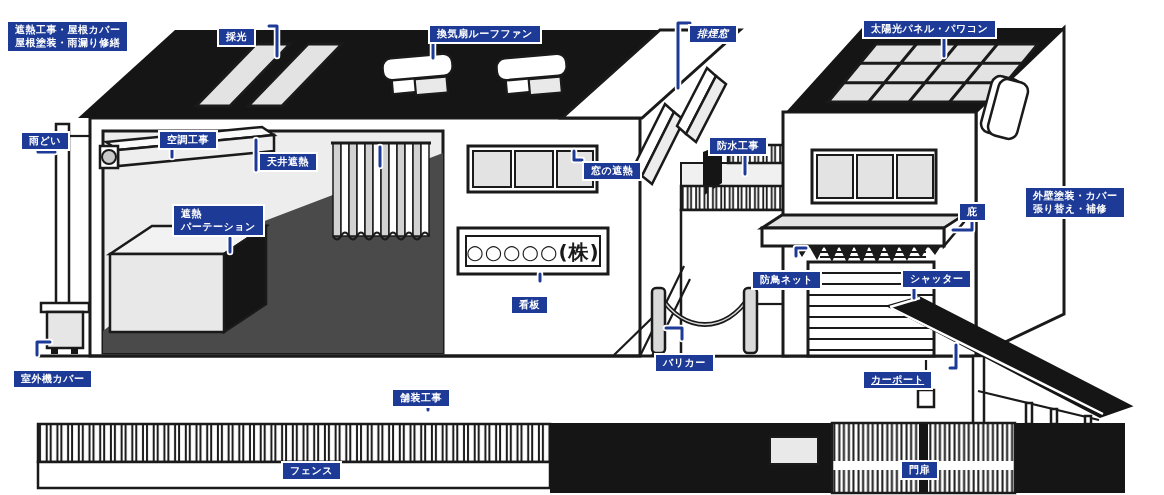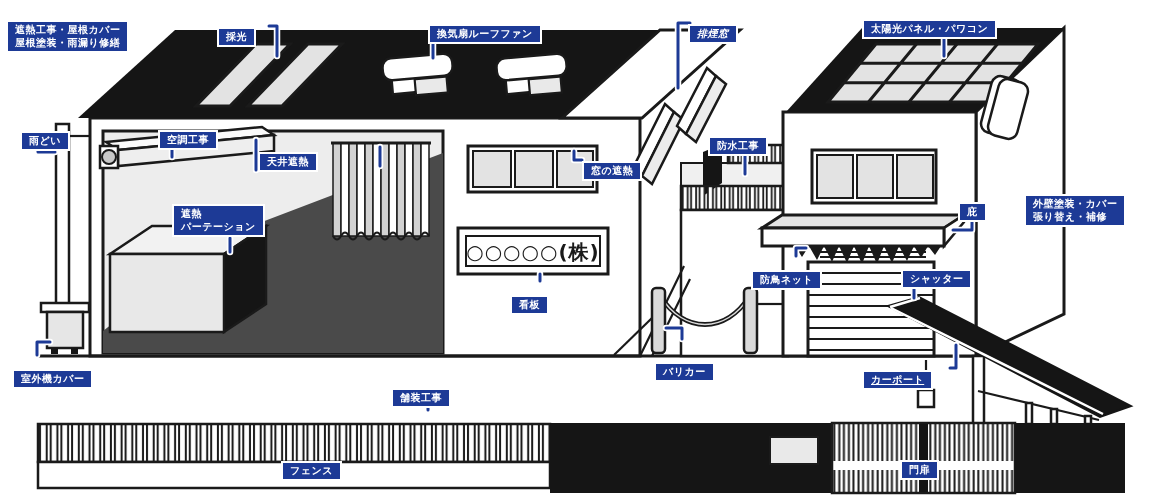--- a/index.html
+++ b/index.html
@@ -300,25 +300,25 @@
   <div class="lbl" style="left:428px;top:10px;">換気扇ルーフファン</div>
   <div class="lbl" style="left:688px;top:10px;font-style:italic;">排煙窓</div>
   <div class="lbl" style="left:862px;top:5px;">太陽光パネル・パワコン</div>
   <div class="lbl" style="left:20px;top:117px;">雨どい</div>
   <div class="lbl" style="left:158px;top:116px;">空調工事</div>
   <div class="lbl" style="left:258px;top:138px;">天井遮熱</div>
   <div class="lbl" style="left:582px;top:147px;">窓の遮熱</div>
   <div class="lbl" style="left:708px;top:122px;">防水工事</div>
   <div class="lbl" style="left:172px;top:190px;">遮熱
 パーテーション</div>
-  <div class="lbl" style="left:1024px;top:180px;">外壁塗装・カバー
+  <div class="lbl" style="left:1024px;top:172px;">外壁塗装・カバー
 張り替え・補修</div>
   <div class="lbl" style="left:958px;top:188px;">庇</div>
   <div class="lbl" style="left:510px;top:281px;">看板</div>
   <div class="lbl" style="left:901px;top:255px;">シャッター</div>
   <div class="lbl" style="left:751px;top:256px;">防鳥ネット</div>
-  <div class="lbl" style="left:654px;top:348px;">バリカー</div>
+  <div class="lbl" style="left:654px;top:339px;">バリカー</div>
   <div class="lbl" style="left:12px;top:355px;">室外機カバー</div>
   <div class="lbl" style="left:862px;top:356px;text-decoration:underline;">カーポート</div>
   <div class="lbl" style="left:391px;top:374px;">舗装工事</div>
   <div class="lbl" style="left:281px;top:447px;">フェンス</div>
   <div class="lbl" style="left:900px;top:446px;">門扉</div>
 </div>
 
 </body></html>

